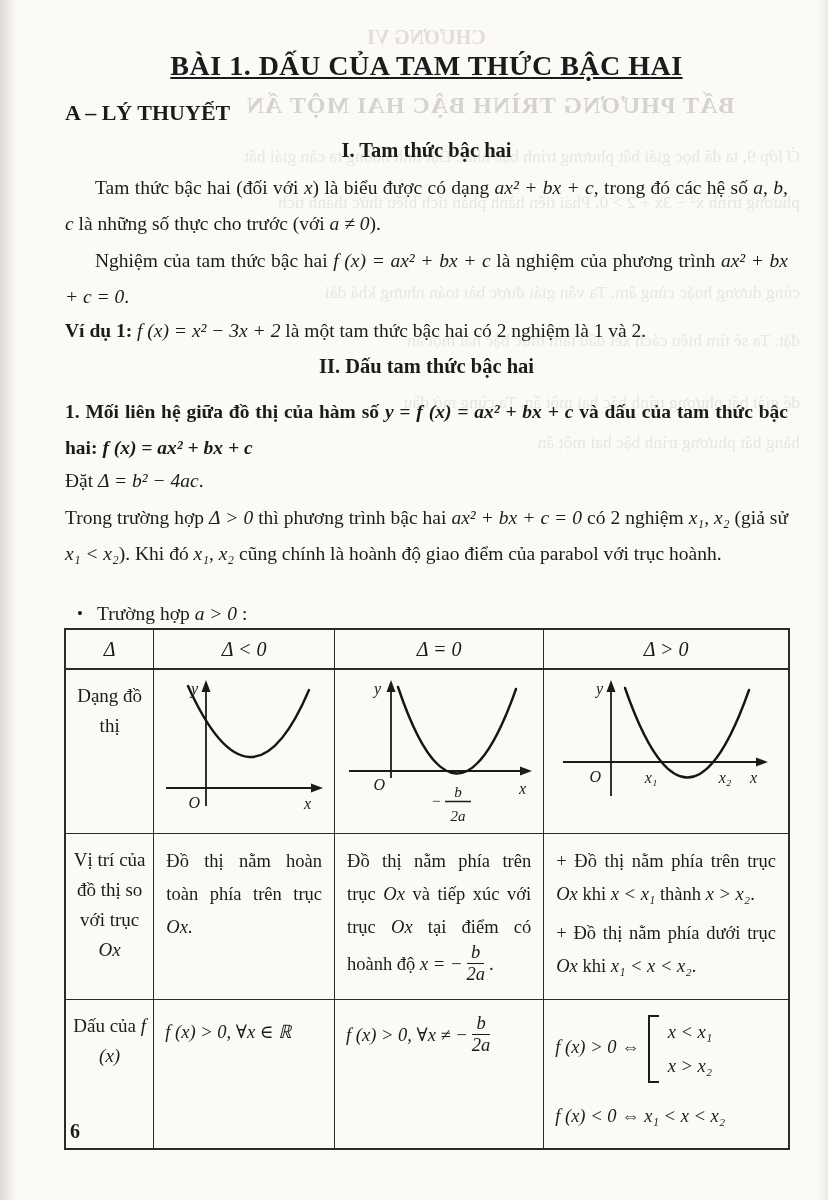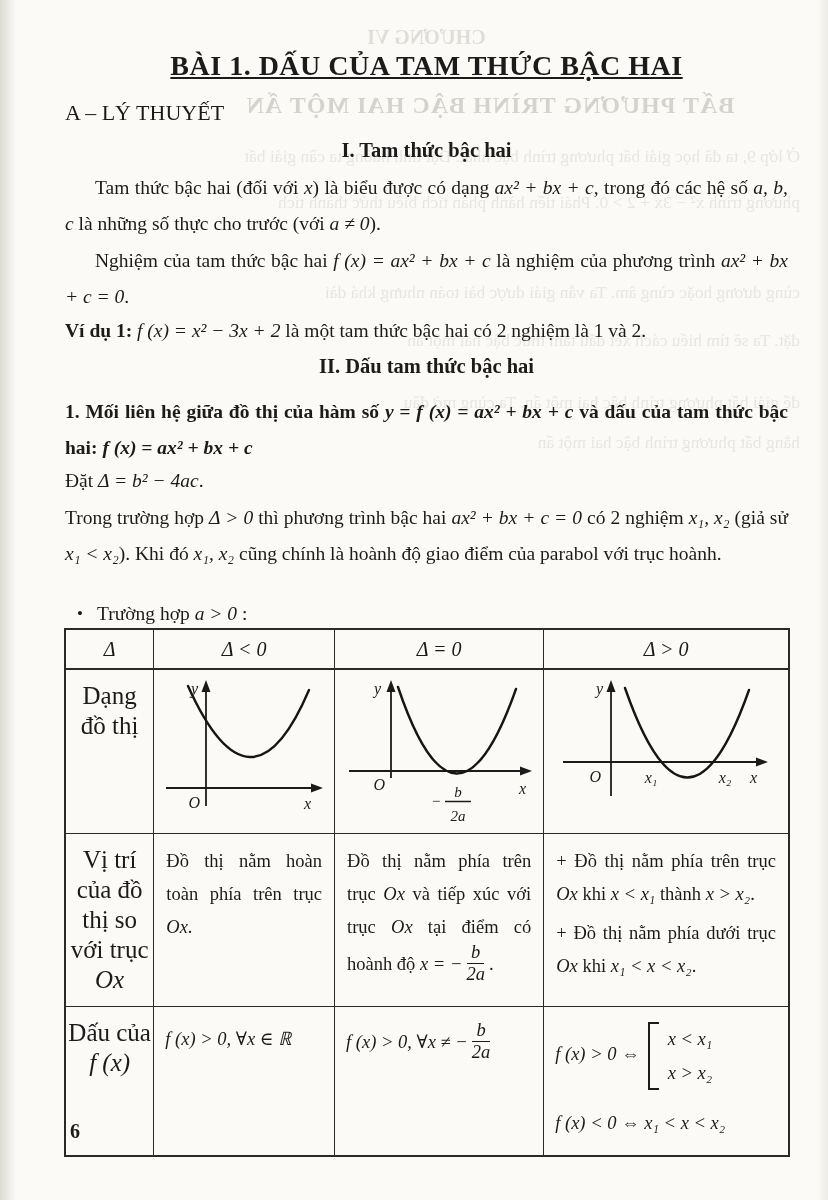--- a/index.html
+++ b/index.html
@@ -7,21 +7,21 @@
   .page{position:relative;width:828px;height:1200px;background:#fbfaf7;overflow:hidden;color:#1b1b1b;}
   .page::before{content:"";position:absolute;left:0;top:0;bottom:0;width:16px;
     background:linear-gradient(90deg,#dddad4,rgba(251,250,247,0));pointer-events:none;}
   .page::after{content:"";position:absolute;right:0;top:0;bottom:0;width:10px;
     background:linear-gradient(270deg,#eceae5,rgba(251,250,247,0));pointer-events:none;}
   .abs{position:absolute;left:65px;width:723px;}
   .t{font-style:normal;}
   .m{font-style:italic;}
   .b{font-weight:bold;}
   h1.title{top:50px;margin:0;text-align:center;font-size:28px;font-weight:bold;letter-spacing:.5px;text-decoration:underline;}
-  h2.ha{top:100px;margin:0;font-size:22px;font-weight:normal;}
+  h2.ha{top:100px;margin:0;font-size:22px;font-weight:bold;}
   h3.hsec{margin:0;font-size:20.5px;font-weight:bold;text-align:center;}
   .hi{top:139px;}
   .hii{top:355px;}
   p.body{margin:0;font-size:19.5px;line-height:36px;text-align:justify;}
   .ind{text-indent:30px;}
   .p1{top:170px;}
   .p2{top:243px;}
   .vidu{top:313px;text-align:left;}
   .sub1{top:394px;font-size:20px;font-weight:bold;line-height:42px;text-align:left;}
   .dat{top:463px;text-align:left;}
@@ -37,21 +37,21 @@
   table.sign{position:absolute;top:628px;left:64px;width:726px;border-collapse:collapse;
              table-layout:fixed;background:transparent;}
   table.sign td{border:1.6px solid #2a2a2a;vertical-align:top;font-size:18.5px;}
   table.sign{border:2.2px solid #2a2a2a;}
   td.c0{width:12%;} td.c1{width:25%;} td.c2{width:29%;} td.c3{width:34%;}
   tr.head td{height:36px;text-align:center;vertical-align:middle;font-size:20px;
              border-bottom:2px solid #2a2a2a;font-style:italic;}
   tr.grow td{height:155px;}
   tr.r2 td{height:163px;}
   tr.r3 td{height:120px;}
-  .cell-label{padding:10px 0;text-align:center;font-size:25px;line-height:30px;}
+  .cell-label{padding:10px 0;text-align:center;font-size:19px;line-height:30px;}
   .cell-text{padding:10px 11px 6px 11px;text-align:justify;line-height:33px;}
   .cell-text p{margin:0 0 6px 0;}
   .gcell{padding:4px 2px;text-align:center;}
   .gcell svg{display:block;margin:0 auto;}
   .fcell{padding:14px 10px;text-align:left;line-height:34px;}
   .cases{display:inline-flex;align-items:center;margin-left:8px;vertical-align:middle;}
   .cases-bracket{width:9px;align-self:stretch;border-left:2px solid #1b1b1b;
                  border-top:2px solid #1b1b1b;border-bottom:2px solid #1b1b1b;margin-right:9px;}
   .cases-col span{display:block;line-height:34px;}
   .f2line{margin-top:16px;}

